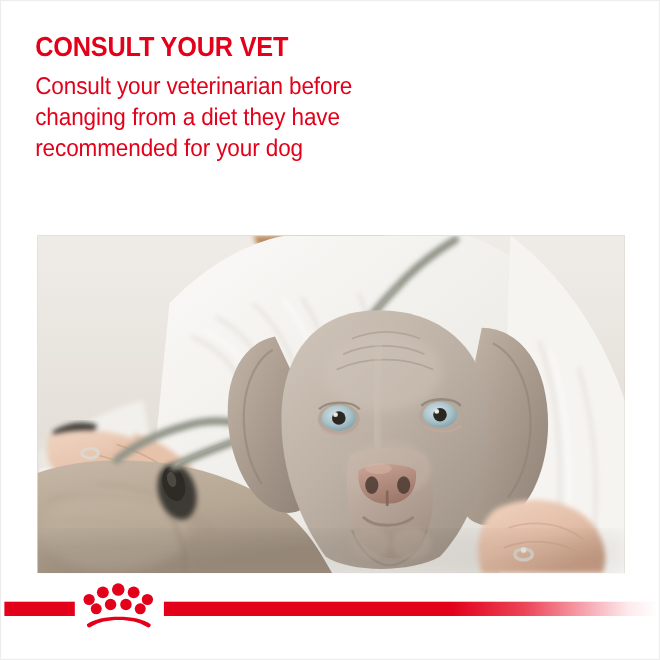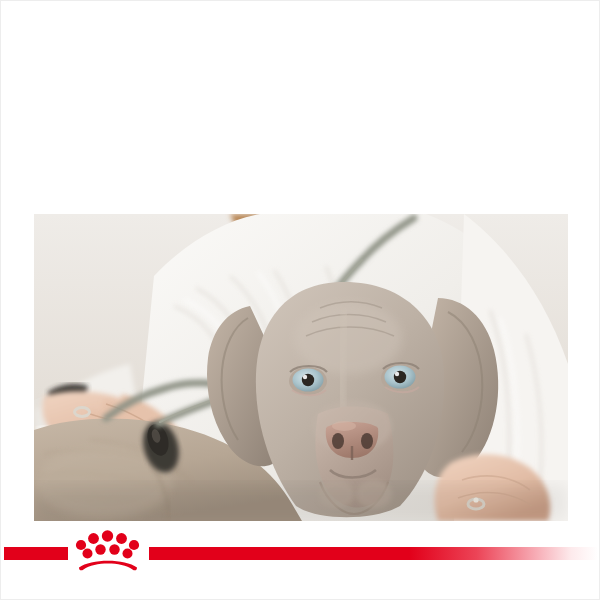--- a/index.html
+++ b/index.html
@@ -106,20 +106,24 @@
     width: 70px;
     height: 46px;
   }
   .crown svg { display: block; width: 100%; height: 100%; }
 </style>
 </head>
 <body>
 
 <div class="card">
 
+  <div class="text-block">
+    <h1 class="headline">CONSULT YOUR VET</h1>
+    <p class="subline">Consult your veterinarian before changing from a diet they have recommended for your dog</p>
+  </div>
 
   <div class="photo">
     <svg viewBox="0 0 534 307" preserveAspectRatio="xMidYMid slice">
       <defs>
         <linearGradient id="wallG" x1="0" y1="0" x2="0" y2="1">
           <stop offset="0" stop-color="#efece8"></stop>
           <stop offset="1" stop-color="#ddd6cd"></stop>
         </linearGradient>
         <linearGradient id="coatG" x1="0" y1="0" x2="1" y2="1">
           <stop offset="0" stop-color="#fbfaf8"></stop>

